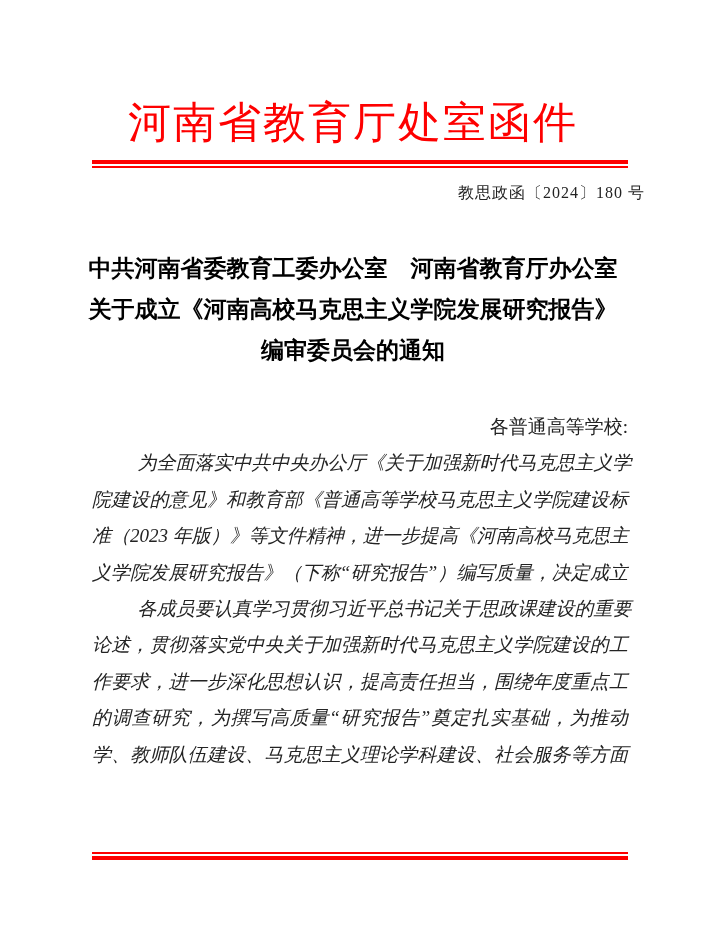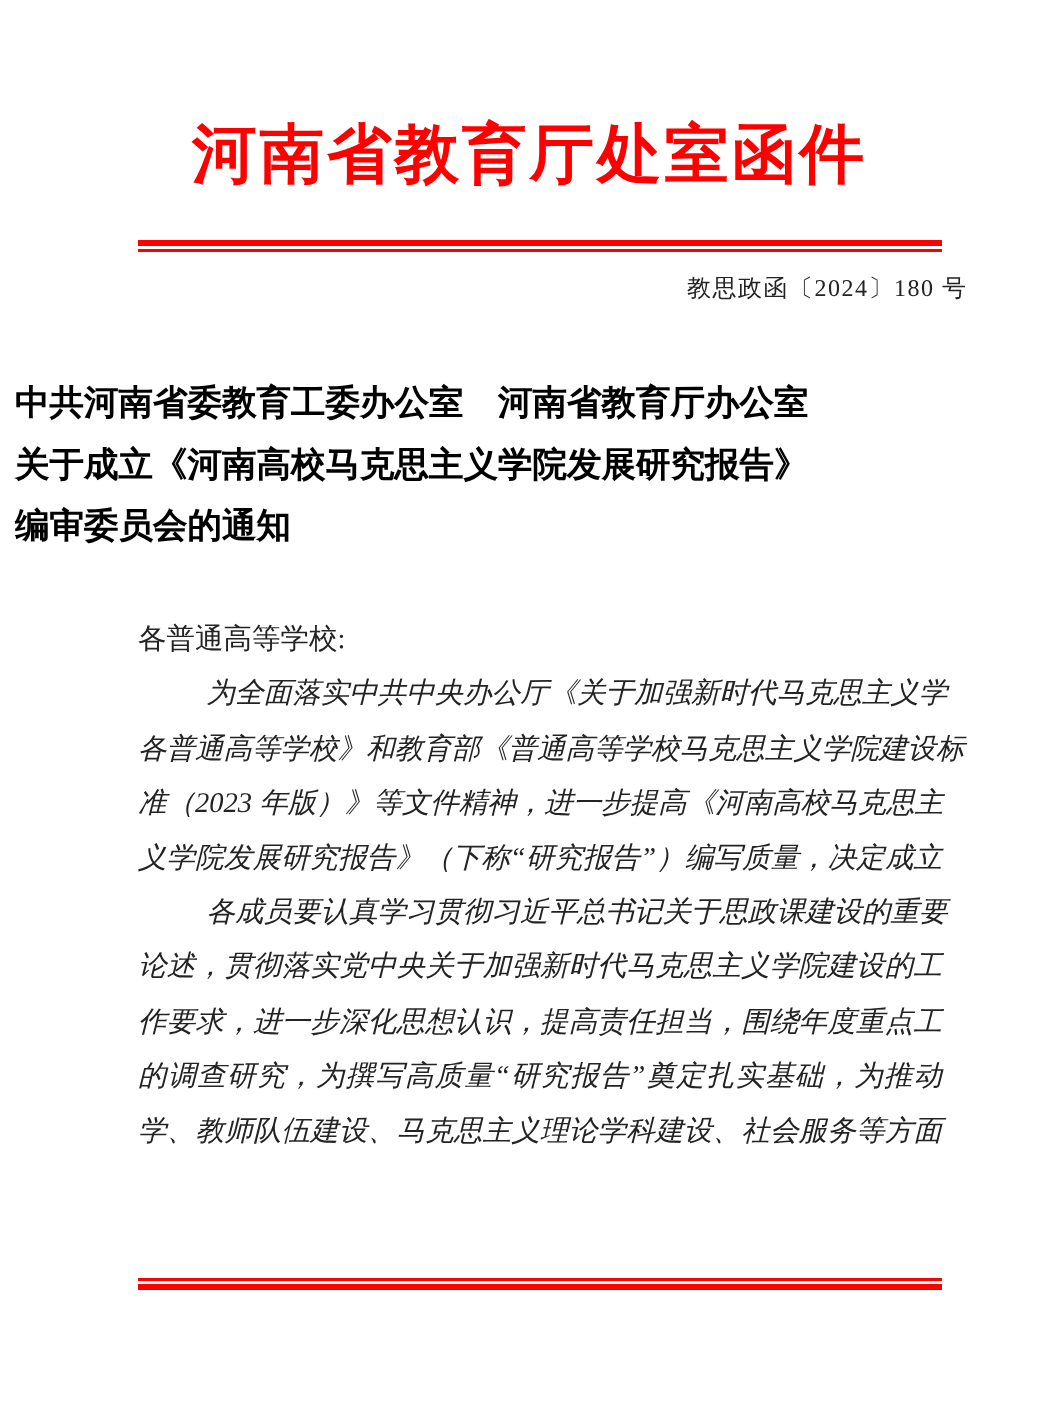--- a/index.html
+++ b/index.html
@@ -10,24 +10,24 @@
   html,body{margin:0;padding:0;background:#ffffff;}
   .page{
     position:relative;
     width:706px;height:950px;
     background:#ffffff;
     overflow:hidden;
     font-family:"Liberation Serif","DejaVu Serif",serif;
   }
   
   .agency-title{
-    position:absolute;left:0;right:0;top:79px;
+    position:absolute;left:0;right:0;top:98px;
     text-align:center;
     font-size:43px;line-height:50px;
-    font-weight:bold;
+    font-weight:normal;
     letter-spacing:2px;
     color:var(--red);
     white-space:nowrap;
   }
   
   .rule{
     position:absolute;left:92px;width:536px;height:2px;
     background:#ffffff;
   }
   .rule-top{
@@ -42,32 +42,33 @@
   }
   .doc-number{
     position:absolute;right:61px;top:180px;
     font-size:16px;line-height:26px;
     letter-spacing:1px;
     color:var(--body-ink);
     white-space:nowrap;
   }
   .notice-title{
     position:absolute;left:10px;right:10px;top:248px;
+    text-align:center;
     font-size:23px;line-height:41px;
     font-weight:bold;
     color:var(--title-ink);
   }
   .notice-title .t-line{white-space:nowrap;}
   .body-block{
     position:absolute;left:92px;top:409px;width:536px;
     font-size:19px;line-height:36.4px;
     color:var(--body-ink);
   }
   .salutation{
-    text-align:left;
+    text-align:right;
     white-space:nowrap;
   }
   .body-line{
     text-align:justify;
     text-align-last:justify;
     text-justify:inter-character;
     white-space:nowrap;
     font-style:italic;
   }
   .indent{text-indent:2.4em;}
@@ -86,21 +87,21 @@
   <div class="notice-title">
     <div class="t-line">中共河南省委教育工委办公室　河南省教育厅办公室</div>
     <div class="t-line">关于成立《河南高校马克思主义学院发展研究报告》</div>
     <div class="t-line">编审委员会的通知</div>
   </div>
 
   <div class="body-block">
     <div class="salutation">各普通高等学校:</div>
 
     <div class="body-line indent">为全面落实中共中央办公厅《关于加强新时代马克思主义学</div>
-    <div class="body-line">各普通高等学校》和教育部《普通高等学校马克思主义学院建设标</div>
+    <div class="body-line">院建设的意见》和教育部《普通高等学校马克思主义学院建设标</div>
     <div class="body-line">准（2023 年版）》等文件精神，进一步提高《河南高校马克思主</div>
     <div class="body-line">义学院发展研究报告》（下称“研究报告”）编写质量，决定成立</div>
 
     <div class="body-line indent">各成员要认真学习贯彻习近平总书记关于思政课建设的重要</div>
     <div class="body-line">论述，贯彻落实党中央关于加强新时代马克思主义学院建设的工</div>
     <div class="body-line">作要求，进一步深化思想认识，提高责任担当，围绕年度重点工</div>
     <div class="body-line">的调查研究，为撰写高质量“研究报告”奠定扎实基础，为推动</div>
     <div class="body-line">学、教师队伍建设、马克思主义理论学科建设、社会服务等方面</div>
   </div>
 

